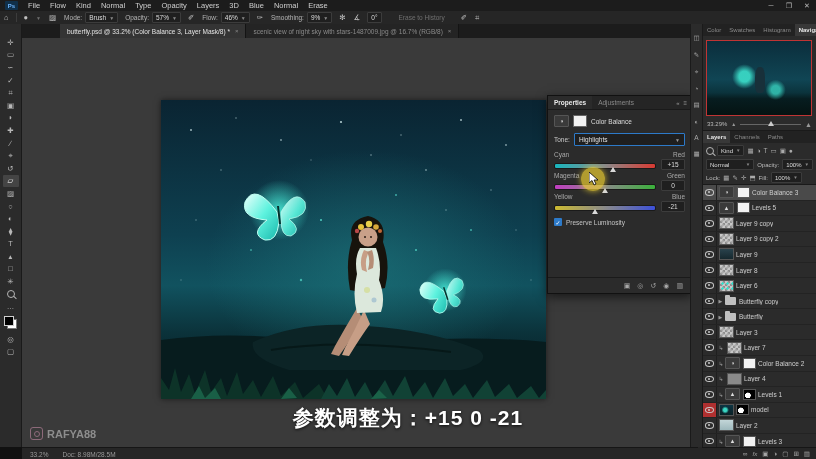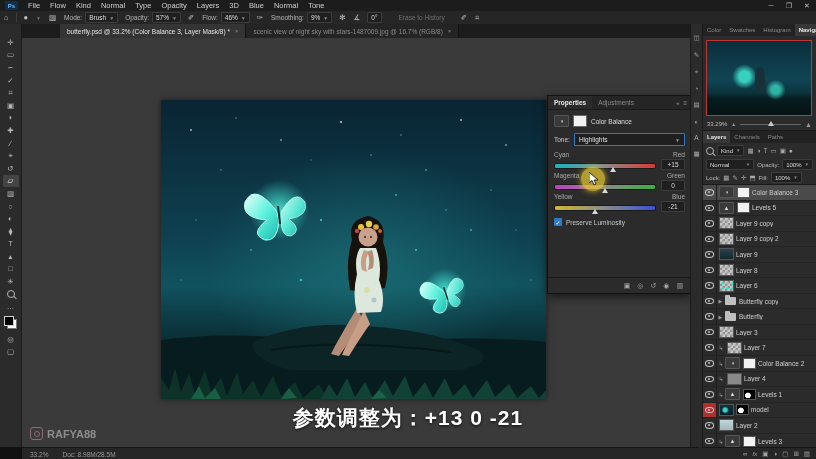--- a/index.html
+++ b/index.html
@@ -157,21 +157,21 @@
   <span class="menu-item">File</span>
   <span class="menu-item">Flow</span>
   <span class="menu-item">Kind</span>
   <span class="menu-item">Normal</span>
   <span class="menu-item">Type</span>
   <span class="menu-item">Opacity</span>
   <span class="menu-item">Layers</span>
   <span class="menu-item">3D</span>
   <span class="menu-item">Blue</span>
   <span class="menu-item">Normal</span>
-  <span class="menu-item">Tone</span>
+  <span class="menu-item">Erase</span>
   <div id="win-controls">
     <span>─</span>
     <span>❐</span>
     <span>✕</span>
   </div>
 </div>
 
 <div id="optionsbar" class="abs">
   <span class="opt-ico">⌂</span>
   <span class="opt-sep"></span>
@@ -349,21 +349,21 @@
       <circle cx="90" cy="150" r="1" opacity=".5"></circle>
         <circle cx="235" cy="95" r="1" opacity=".6"></circle>
     </g>
 
     <path d="M0 299 L0 278 L8 290 L14 268 L20 292 L28 274 L34 294 L44 270 L50 292 L60 278 L66 296 L76 272 L82 294 L92 280 L100 297 L112 276 L120 296 L134 282 L142 298 L158 284 L166 298 L385 299 Z" fill="#0d3328"></path>
     <path d="M160 299 L168 284 L176 296 L186 278 L194 297 L204 282 L212 298 L224 280 L232 296 L244 276 L252 297 L264 282 L272 298 L284 278 L292 296 L304 284 L312 298 L326 280 L334 297 L348 284 L356 298 L370 286 L378 298 L385 290 L385 299 Z" fill="#114235"></path>
     <path d="M30 299 L38 286 L44 298 L54 288 L60 299 Z M120 299 L128 288 L136 298 Z M210 299 L218 290 L226 298 Z" fill="#1d6a4e" opacity=".8"></path>
   </svg>
 </div>
 
-<div id="caption" class="abs">参数调整为：+13 0 -21</div>
+<div id="caption" class="abs">参数调整为：+15 0 -21</div>
 <div id="watermark" class="abs">
   <span id="insta"></span>
   <span>RAFYA88</span>
 </div>
 
 <div id="statusbar" class="abs">
   <span>33.2%</span>
   <span>Doc: 8.98M/28.5M</span>
 </div>
 <div id="corner" class="abs"></div>

